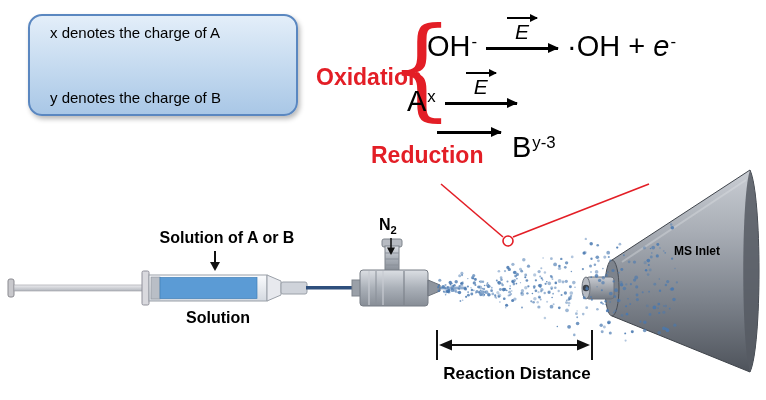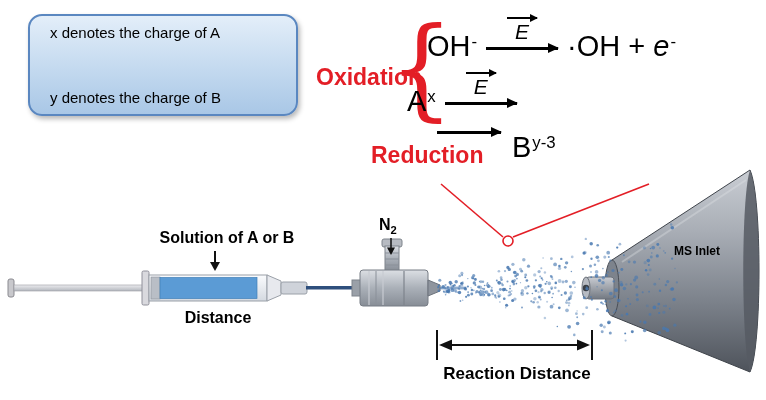--- a/index.html
+++ b/index.html
@@ -560,18 +560,18 @@
       <line x1="215" y1="251" x2="215" y2="264" stroke="#111" stroke-width="2"></line>
       <polygon points="215,271 210,262 220,262" fill="#111"></polygon>
     </g>
     <g>
       <line x1="391" y1="238" x2="391" y2="249" stroke="#111" stroke-width="1.5"></line>
       <polygon points="391,255 387,247.5 395,247.5" fill="#111"></polygon>
     </g>
   </svg>
 
   <div class="lbl solution">Solution of A or B</div>
-  <div class="lbl syringe-lbl">Distance</div>
+  <div class="lbl syringe-lbl">Solution</div>
   <div class="lbl n2-lbl"><span>N</span><sub>2</sub></div>
   <div class="lbl msinlet-lbl">MS Inlet</div>
   <div class="lbl rdist-lbl">Reaction Distance</div>
 
 </div>
 
 </body></html>

